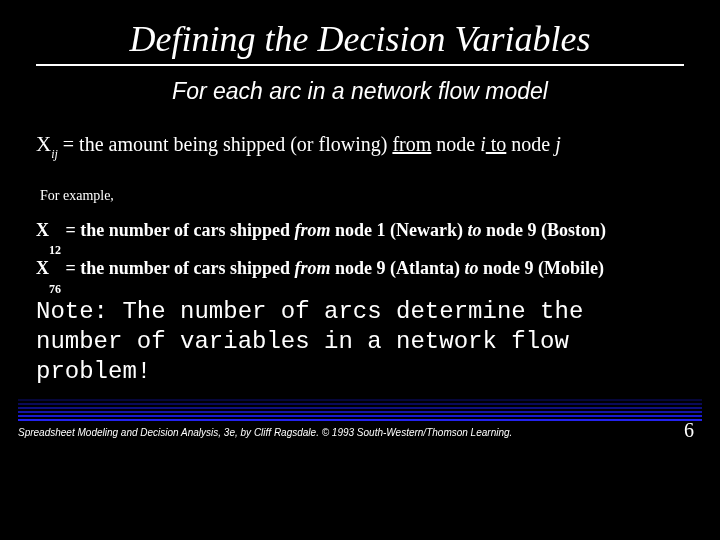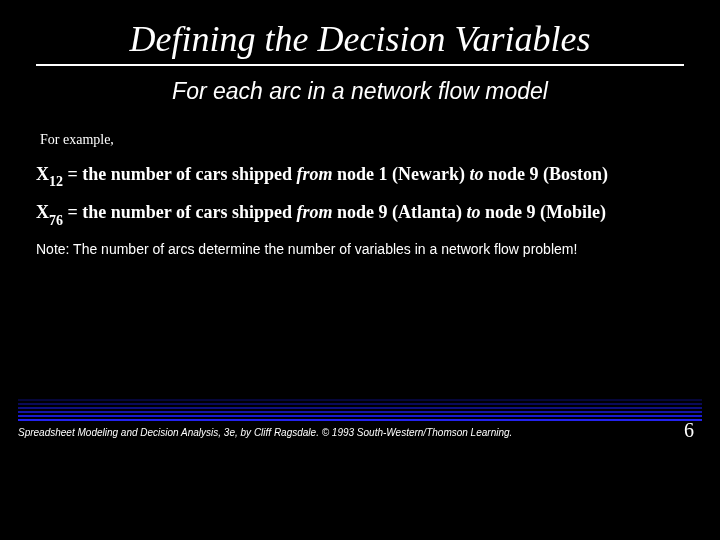--- a/index.html
+++ b/index.html
@@ -37,37 +37,37 @@
     padding: 0 30px;
     font-style: italic;
   }
   .defn {
     font-family: "Times New Roman", serif;
     font-size: 20px;
     margin-bottom: 28px;
   }
   .defn .var { font-size: 21px; }
   .sub { font-size: 12px; font-style: italic; vertical-align: sub; position: relative; top: 2px; }
-  .subn { font-size: 14px; vertical-align: sub; position: relative; top: 2px; }
+  .subn { font-size: 12px; vertical-align: sub; position: relative; top: 14px; }
   .u { text-decoration: underline; }
   .it { font-style: italic; }
   .forexample {
     font-family: "Times New Roman", serif;
     font-size: 14px;
     margin: 0 0 16px 4px;
   }
   .ex {
     font-family: "Times New Roman", serif;
     font-size: 18px;
     font-weight: bold;
     margin-bottom: 14px;
   }
   .note {
-    font-family: Liberation Sans, sans-serif;
-    font-size: 14px;
+    font-family: Liberation Mono, monospace;
+    font-size: 24px;
     line-height: 1.25;
   }
   .footer {
     position: absolute;
     left: 0;
     right: 0;
     bottom: 0;
     padding: 0 18px 10px 18px;
   }
   .stripes {
@@ -106,20 +106,23 @@
 
 <div class="slide">
 
   <div class="title">Defining the Decision Variables</div>
   <hr class="rule">
 
   <div class="intro">
     <span>For each arc in a network flow model</span><br>
   </div>
 
+  <div class="defn">
+    <span class="var">X</span><span class="sub">ij</span><span> = the amount being shipped (or flowing) </span><span class="u">from</span><span> node </span><span class="it">i</span><span class="u"> to</span><span> node </span><span class="it">j</span>
+  </div>
 
   <div class="forexample">For example,</div>
 
   <div class="ex">
     <span>X</span><span class="subn">12</span><span> = the number of cars shipped </span><span class="bi">from</span><span> node 1 (Newark) </span><span class="bi">to</span><span> node 9 (Boston)</span>
   </div>
 
   <div class="ex">
     <span>X</span><span class="subn">76</span><span> = the number of cars shipped </span><span class="bi">from</span><span> node 9 (Atlanta) </span><span class="bi">to</span><span> node 9 (Mobile)</span>
   </div>

